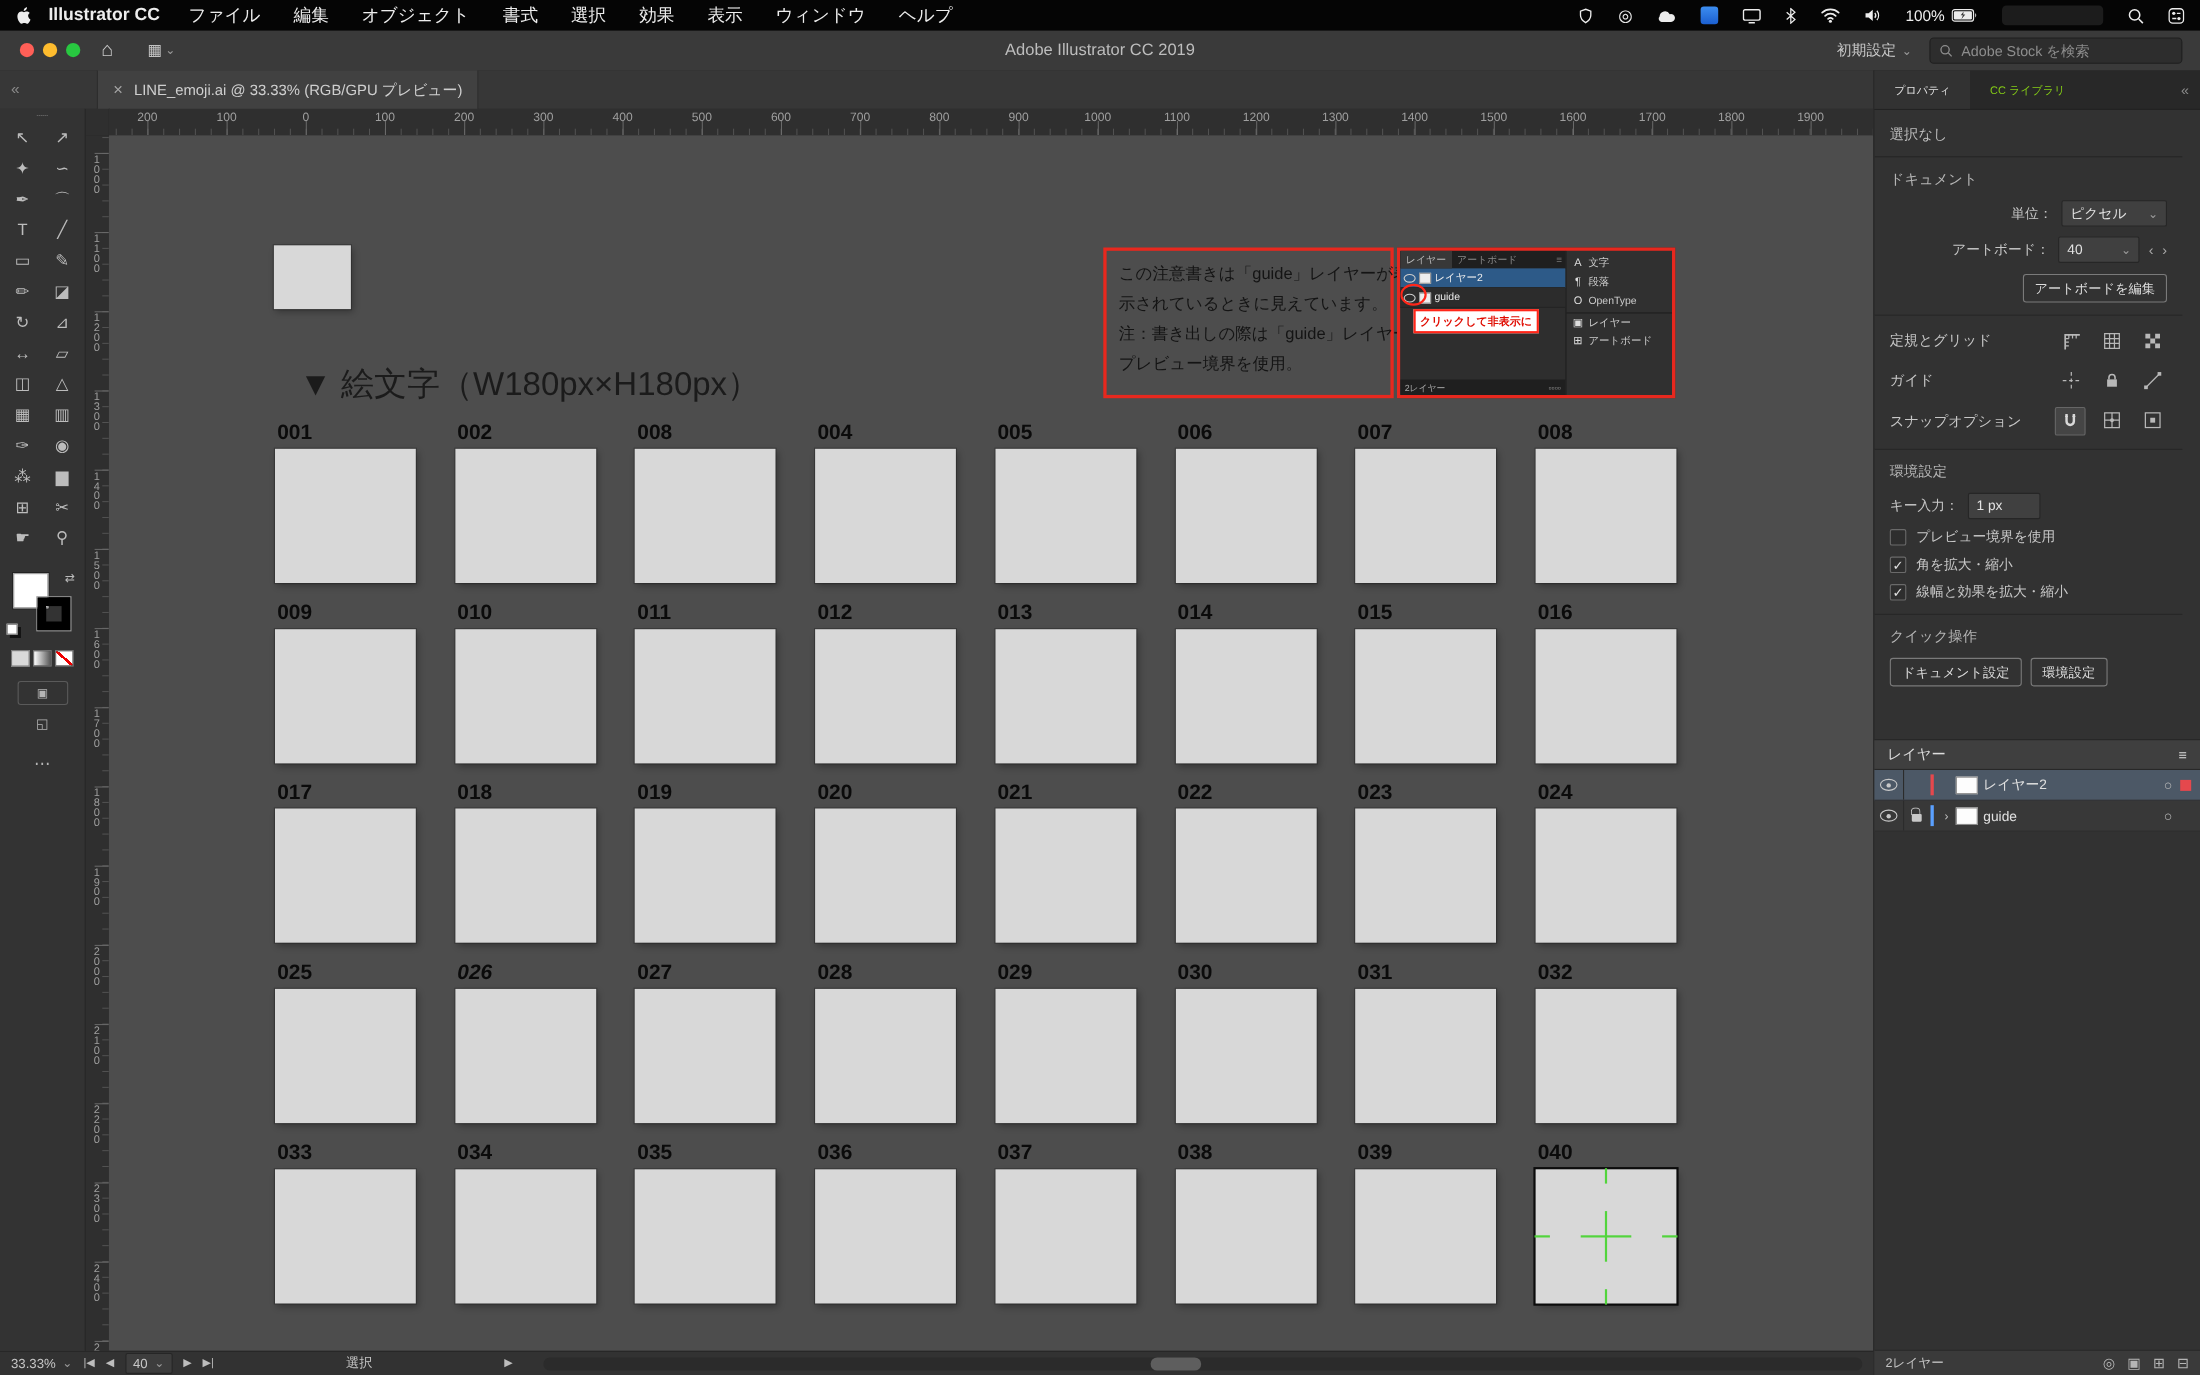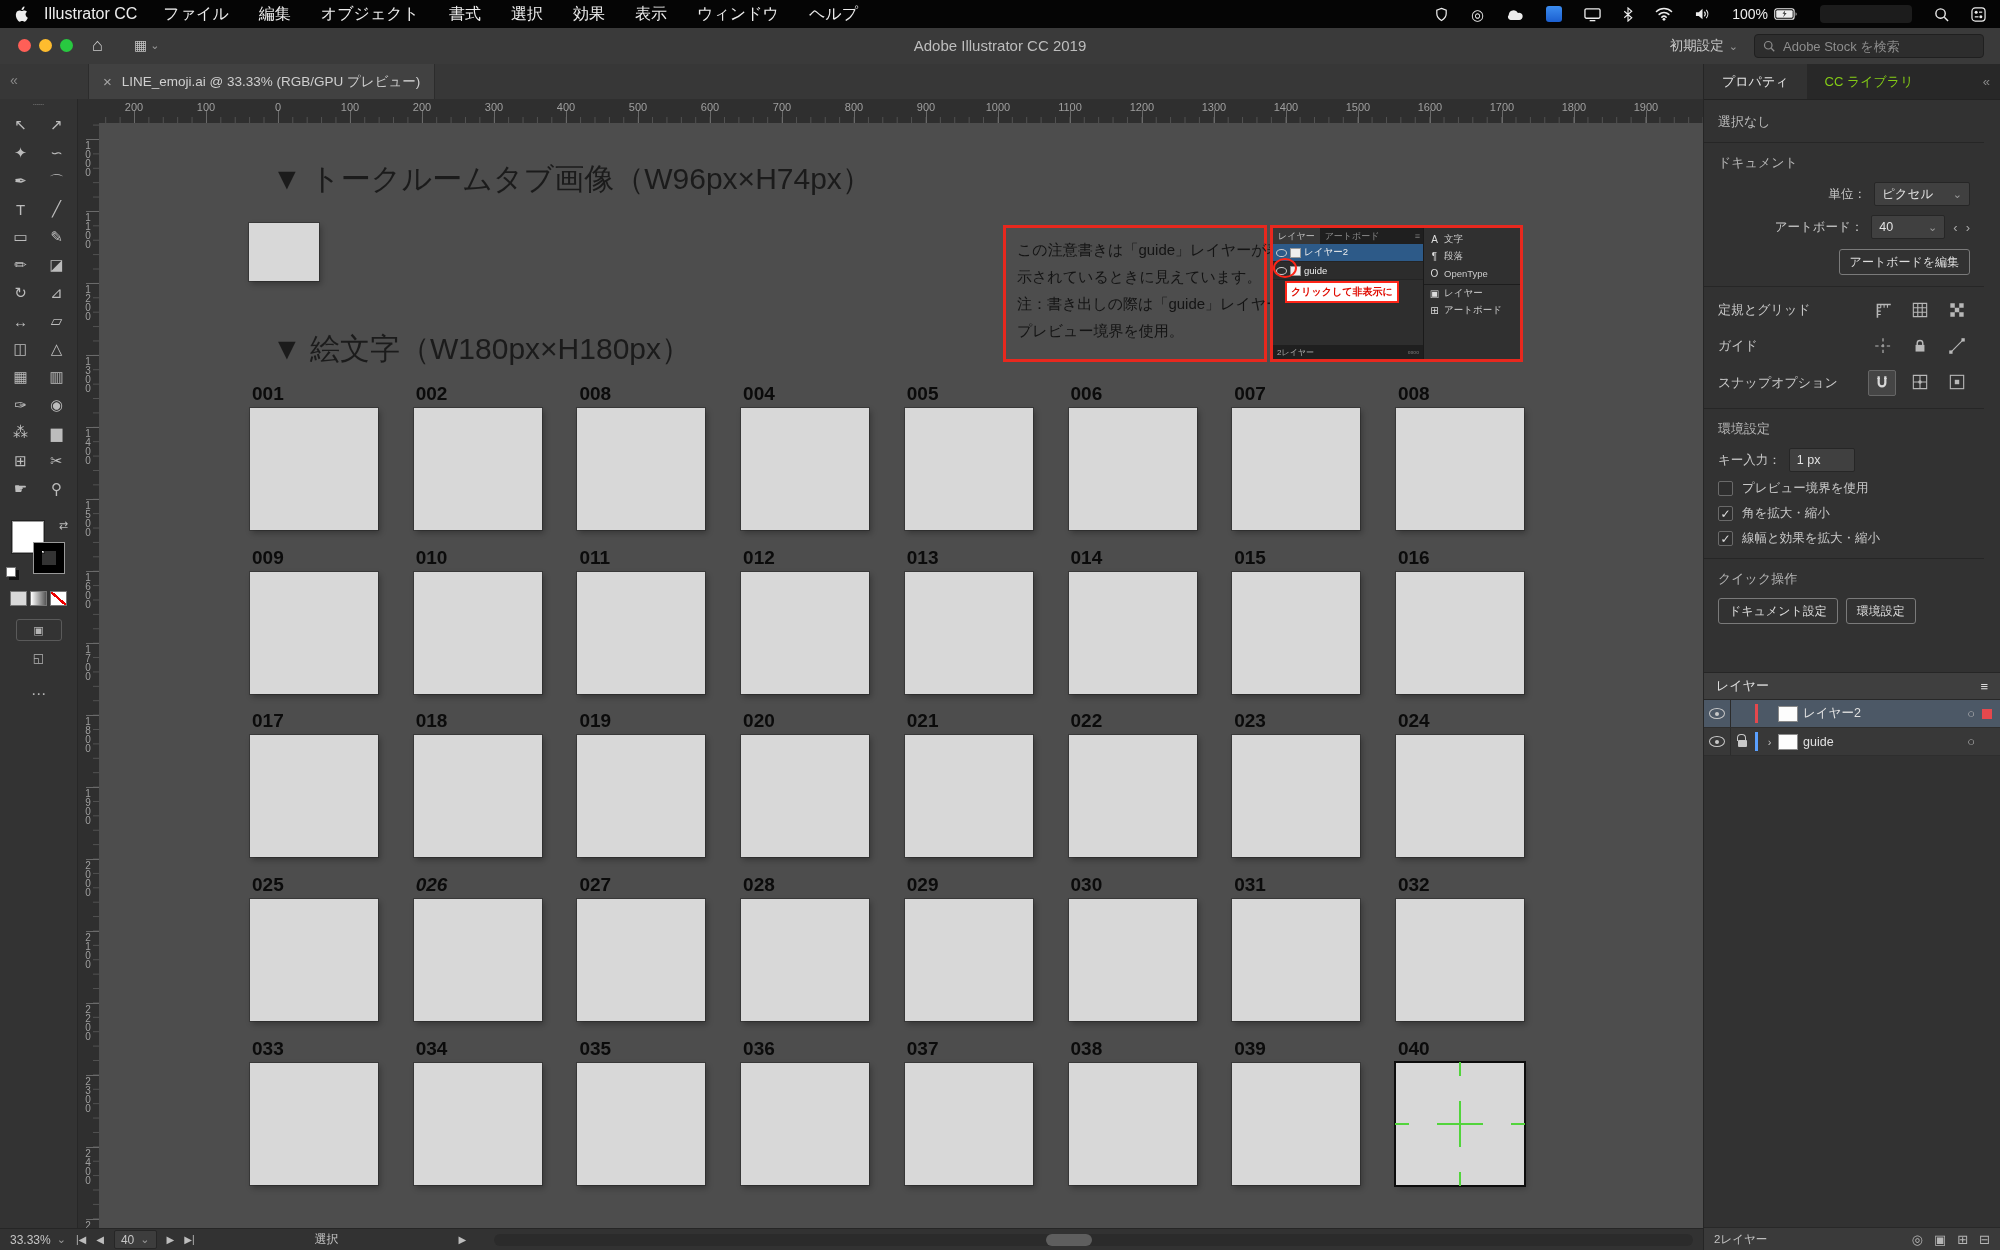--- a/index.html
+++ b/index.html
@@ -3,21 +3,21 @@
 <meta charset="utf-8">
 <style>
   html,body{margin:0;padding:0}
   body{width:2000px;height:1250px;position:relative;overflow:hidden;
        font-family:"Liberation Sans","DejaVu Sans",sans-serif;background:#4d4d4d;}
   
   #menubar{position:absolute;left:0;top:0;width:2000px;height:28px;background:#050505;
            display:flex;align-items:center;color:#ededed;font-size:16px;padding:0 14px;box-sizing:border-box}
   #menu-items{display:flex;align-items:center;gap:30px;margin-left:26px}
   .menu-item{cursor:default;white-space:nowrap}
-  .app-name{font-weight:normal;margin-left:16px}
+  .app-name{font-weight:bold;margin-left:16px}
   #menu-right{margin-left:auto;display:flex;align-items:center;gap:22px}
   .mi{display:flex;align-items:center;gap:4px}
   .blue-app{width:16px;height:16px;border-radius:3px;background:linear-gradient(180deg,#3c8df0,#1b5fd0)}
   .redacted{width:92px;height:18px;border-radius:4px;background:#1c1c1c}
   .swirl{font-size:15px;line-height:15px}
   
   #titlebar{position:absolute;left:0;top:28px;width:2000px;height:36px;background:#3a3a3a;border-bottom:1px solid #2b2b2b}
   .tl{position:absolute;top:11px;width:13px;height:13px;border-radius:50%}
   #win-title{position:absolute;left:0;top:0;width:100%;text-align:center;line-height:35px;color:#bdbdbd;font-size:15px}
   #home{position:absolute;left:92px;top:7px;color:#c9c9c9;font-size:18px}
@@ -100,21 +100,21 @@
   .mini-circle{position:absolute;left:0;top:30px;width:20px;height:16px;border:2px solid #ff2619;border-radius:50%}
   .mini-callout{position:absolute;left:12px;top:53px;background:#fff;border:2px solid #ff2619;color:#e00b00;
                 font-size:10px;font-weight:bold;padding:2px 4px;white-space:nowrap}
   .mini-right{width:97px;background:#303030;border-left:1px solid #1a1a1a;padding-top:3px;box-sizing:border-box}
   .dock-item{height:17px;display:flex;align-items:center;gap:4px;padding:0 5px}
   .dock-ic{width:11px;font-size:10px;color:#ddd;text-align:center}
   .dock-lb{font-size:9.5px;color:#ccc;white-space:nowrap}
   
   #rightpanel{position:absolute;left:1703px;top:64px;width:297px;height:1186px;background:#323232;border-left:1px solid #252525;box-sizing:border-box}
   #panel-tabs{position:absolute;left:0;top:0;width:100%;height:35px;background:#282828;display:flex;border-bottom:1px solid #222}
-  .ptab{display:flex;align-items:center;padding:0 18px;font-size:13px}
+  .ptab{display:flex;align-items:center;padding:0 18px;font-size:10px}
   .ptab.active{background:#323232;color:#e3e3e3}
   .ptab.idle{color:#84cc16}
   #panel-collapse{margin-left:auto;color:#8a8a8a;display:flex;align-items:center;padding-right:10px;font-size:13px}
   #props{position:absolute;left:0;top:35px;width:100%;height:573px;padding:10px 30px 0 14px;box-sizing:border-box;
          color:#c7c7c7;font-size:13px;overflow:hidden}
   .divider{height:1px;background:#262626;margin:11px -14px}
   .section-title{color:#b5b5b5;margin:2px 0 10px}
   .props-row{display:flex;align-items:center}
   .field{background:#404040;border:1px solid #262626;border-radius:2px;display:flex;align-items:center;
          justify-content:space-between;padding:0 7px;height:24px;color:#e2e2e2;font-size:12.5px;box-sizing:border-box}
@@ -421,21 +421,20 @@
   </div>
   <div class="tb-extra" style="top:552px;font-size:12px">
     <span>◱</span>
   </div>
   <div class="tb-extra" style="top:586px;font-size:15px">
     <span>⋯</span>
   </div>
 </div>
 
 <div id="canvas">
-  <div class="canvas-heading" style="left:173px;top:36px">▼ トークルームタブ画像（W96px×H74px）</div>
   <div id="small-artboard"></div>
   <div class="canvas-heading" style="left:173px;top:206px">▼ 絵文字（W180px×H180px）</div>
 
   <div id="note1">
     <span>この注意書きは「guide」レイヤーが表</span>
     <span>示されているときに見えています。</span>
     <span>注：書き出しの際は「guide」レイヤー</span>
     <span>プレビュー境界を使用。</span>
   </div>
 

